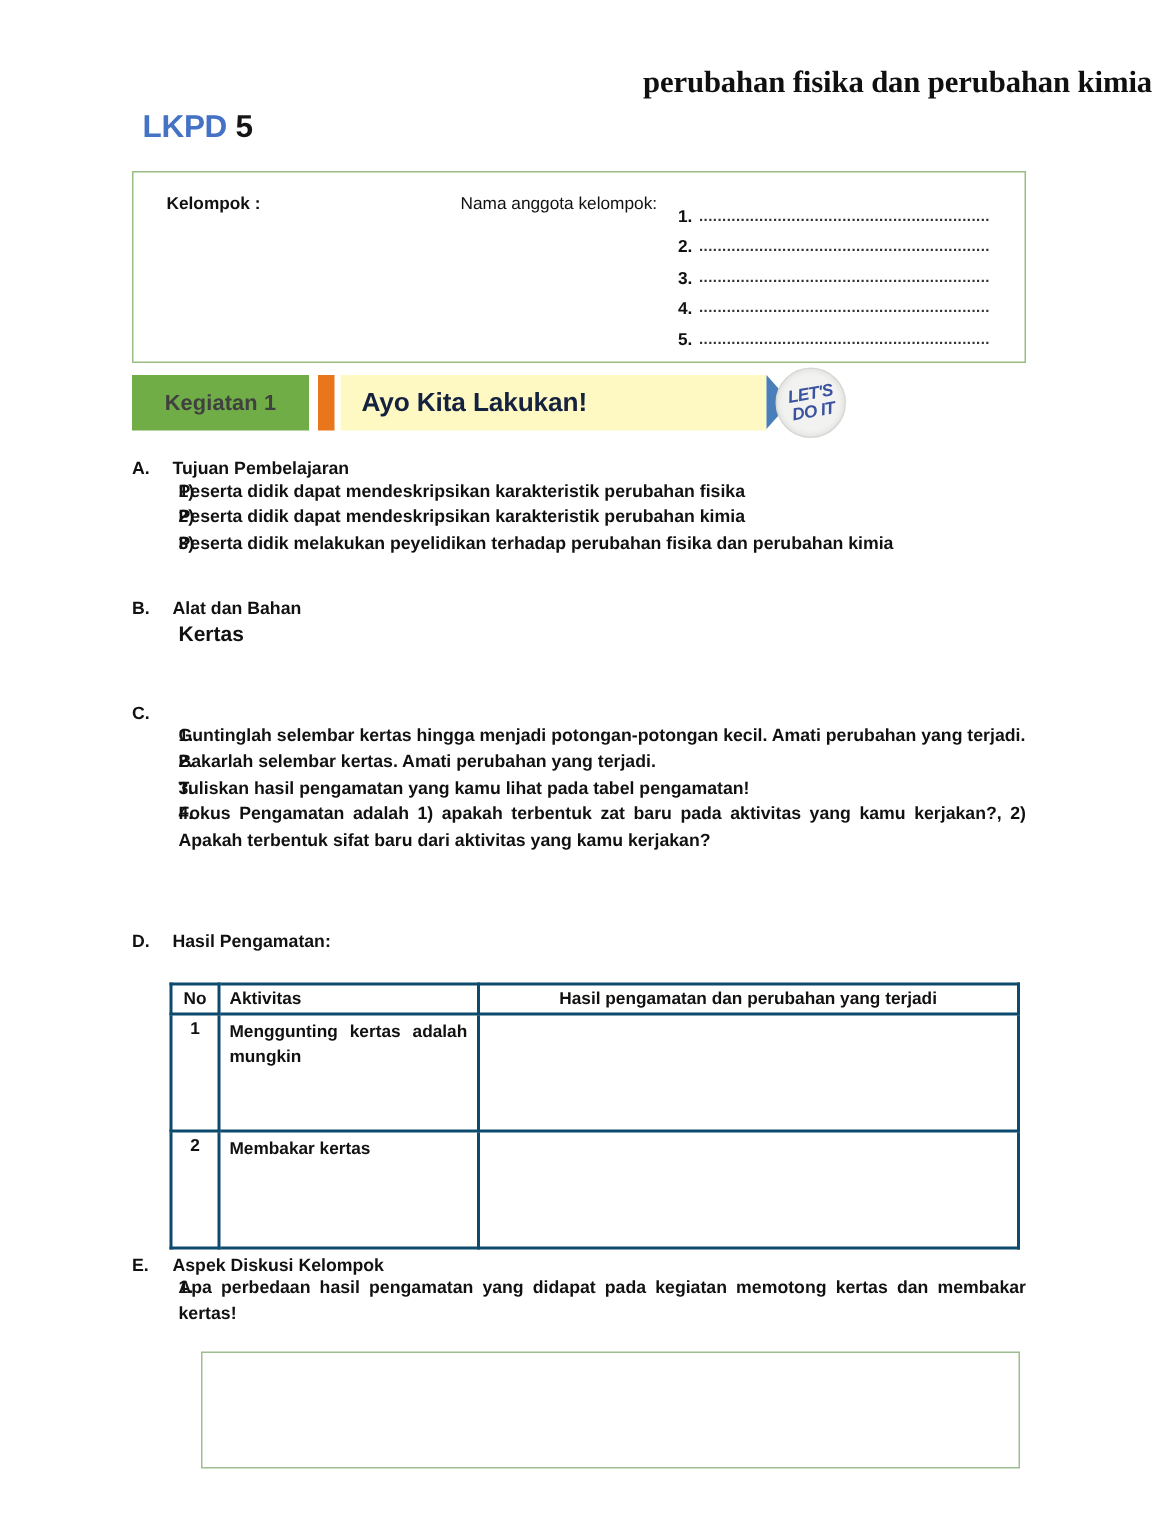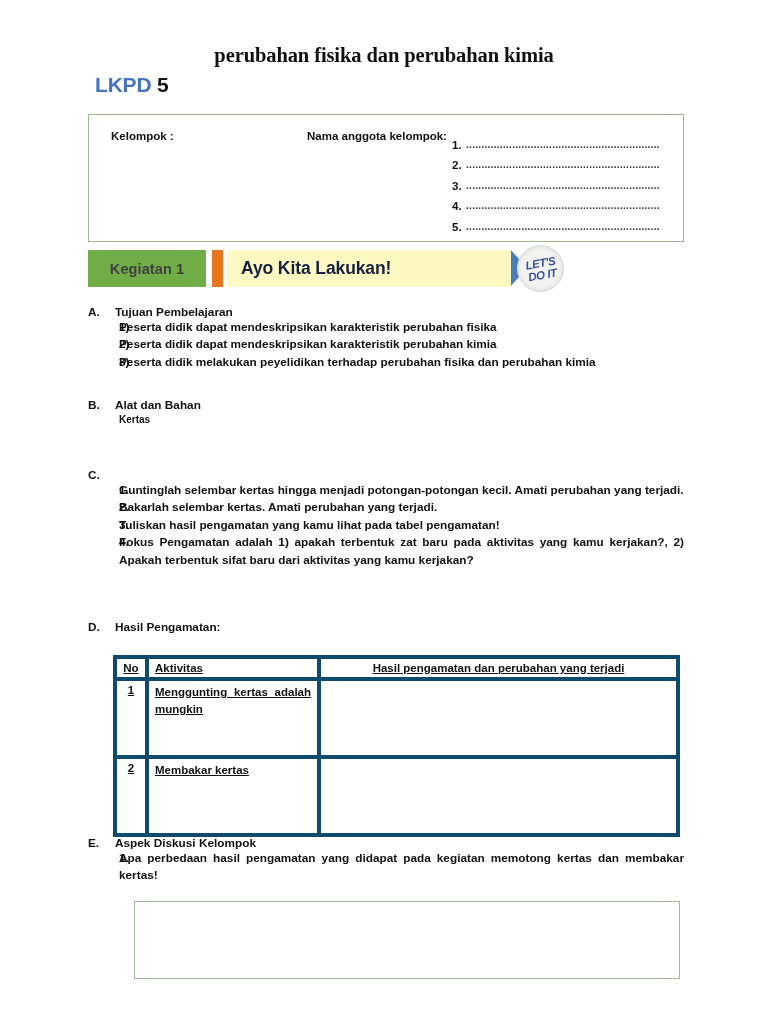--- a/index.html
+++ b/index.html
@@ -23,21 +23,21 @@
     width: 768px;
     height: 1024px;
     background: #fff;
   }
 
   
   .doc-title {
     position: absolute;
     left: 0; top: 44px;
     width: 768px;
-    text-align: center;
+    text-align: right;
     font-family: "Liberation Serif", serif;
     font-weight: bold;
     font-size: 20.5px;
     letter-spacing: -0.1px;
     color: #101010;
   }
 
   .lkpd-line {
     position: absolute;
     left: 95px; top: 73px;
@@ -62,21 +62,21 @@
     position: absolute;
     left: 22px; top: 15px;
     font-size: 11.5px;
     font-weight: bold;
     color: #111;
   }
   .ident-namalabel {
     position: absolute;
     left: 218px; top: 15px;
     font-size: 11.5px;
-    font-weight: bold;
+    font-weight: normal;
     color: #111;
     white-space: nowrap;
   }
   .ident-lines {
     position: absolute;
     left: 363px; top: 15px;
     width: 216px;
   }
   .ident-row {
     display: flex;
@@ -207,47 +207,46 @@
     color: #111;
     font-weight: bold;
     line-height: 1.48;
   }
   .oitem .mark { width: 31px; flex: none; padding-left: 31px; }
   .oitem .body { flex: 1; }
   .oitem.just .body { text-align: justify; }
 
   .mat-row {
     display: flex;
-    font-size: 10px;
+    font-size: 14px;
     font-weight: bold;
     color: #111;
     line-height: 1.52;
     padding-left: 31px;
     flex-direction: column;
   }
   .mat-row .c1 { width: 198px; flex: none; }
   .mat-row .c2 { flex: 1; }
 
   
   .obs-table {
     position: absolute;
     left: 113px; top: 655px;
     width: 567px;
     border-collapse: collapse;
     font-size: 11.5px;
     font-weight: bold;
     color: #111;
   }
   .obs-table th, .obs-table td {
-    border: 4px solid #0c4a6e;
+    border: 2px solid #0c4a6e;
     padding: 3px 6px;
     vertical-align: top;
     font-weight: bold;
     text-align: left;
-    text-decoration: underline;
   }
   .obs-table .col-no     { width: 32px; text-align: center; }
   .obs-table .col-act    { width: 173px; }
   .obs-table .col-result { width: 362px; text-align: center; }
   .obs-table td.col-act  { text-align: justify; line-height: 1.45; }
   .obs-table tr.row-body td { height: 78px; }
 
   
   .answer-box {
     position: absolute;

